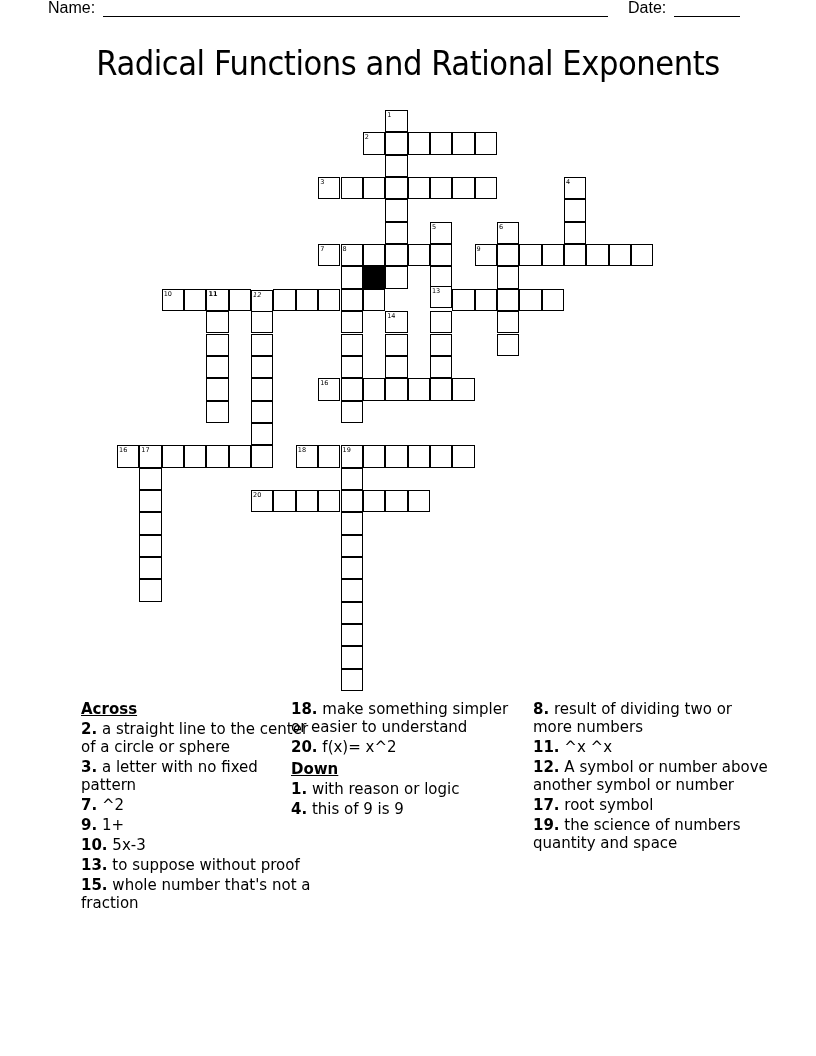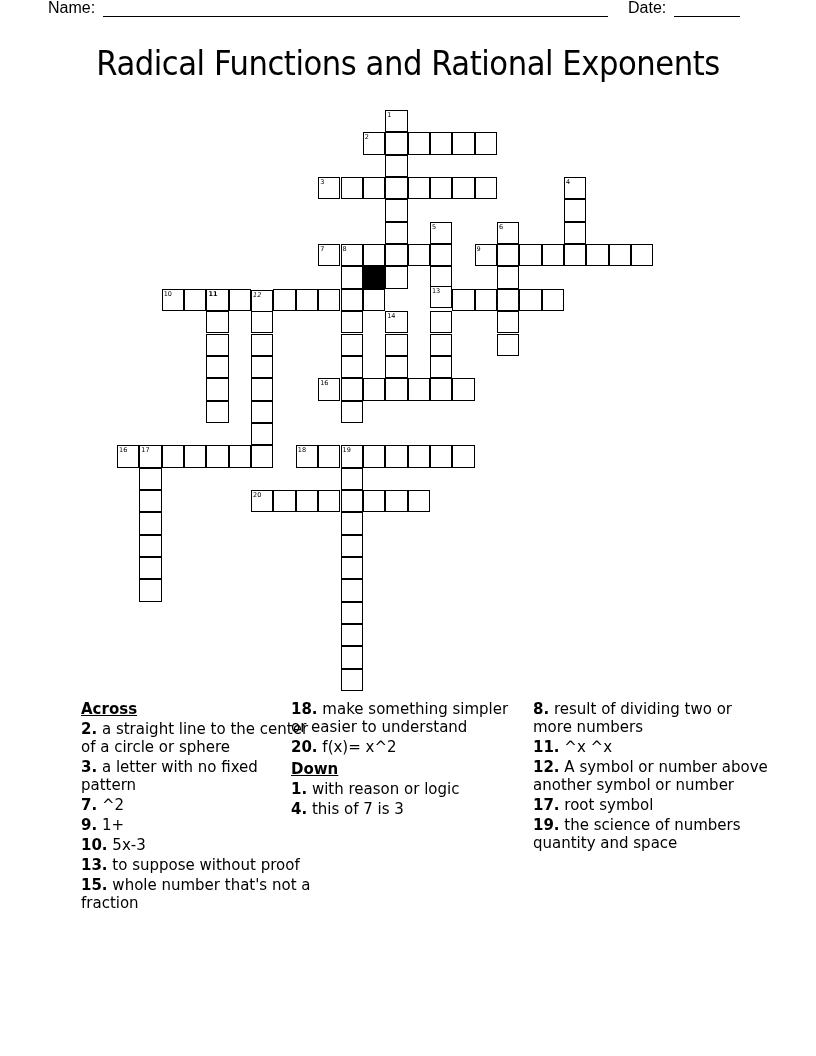--- a/index.html
+++ b/index.html
@@ -213,21 +213,21 @@
   <div class="clue"><b>10.</b> <span>5x-3</span></div>
   <div class="clue"><b>13.</b> <span>to suppose without proof</span></div>
   <div class="clue"><b>15.</b> <span>whole number that's not a fraction</span></div>
 </div>
 
 <div class="clues col2">
   <div class="clue"><b>18.</b> <span>make something simpler or easier to understand</span></div>
   <div class="clue"><b>20.</b> <span>f(x)= x^2</span></div>
   <div class="heading down">Down</div>
   <div class="clue"><b>1.</b> <span>with reason or logic</span></div>
-  <div class="clue"><b>4.</b> <span>this of 7 is 3</span></div>
+  <div class="clue"><b>4.</b> <span>this of 9 is 9</span></div>
 </div>
 
 <div class="clues col3">
   <div class="clue"><b>8.</b> <span>result of dividing two or more numbers</span></div>
   <div class="clue"><b>11.</b> <span>^x ^x</span></div>
   <div class="clue"><b>12.</b> <span>A symbol or number above another symbol or number</span></div>
   <div class="clue"><b>17.</b> <span>root symbol</span></div>
   <div class="clue"><b>19.</b> <span>the science of numbers quantity and space</span></div>
 </div>
 

